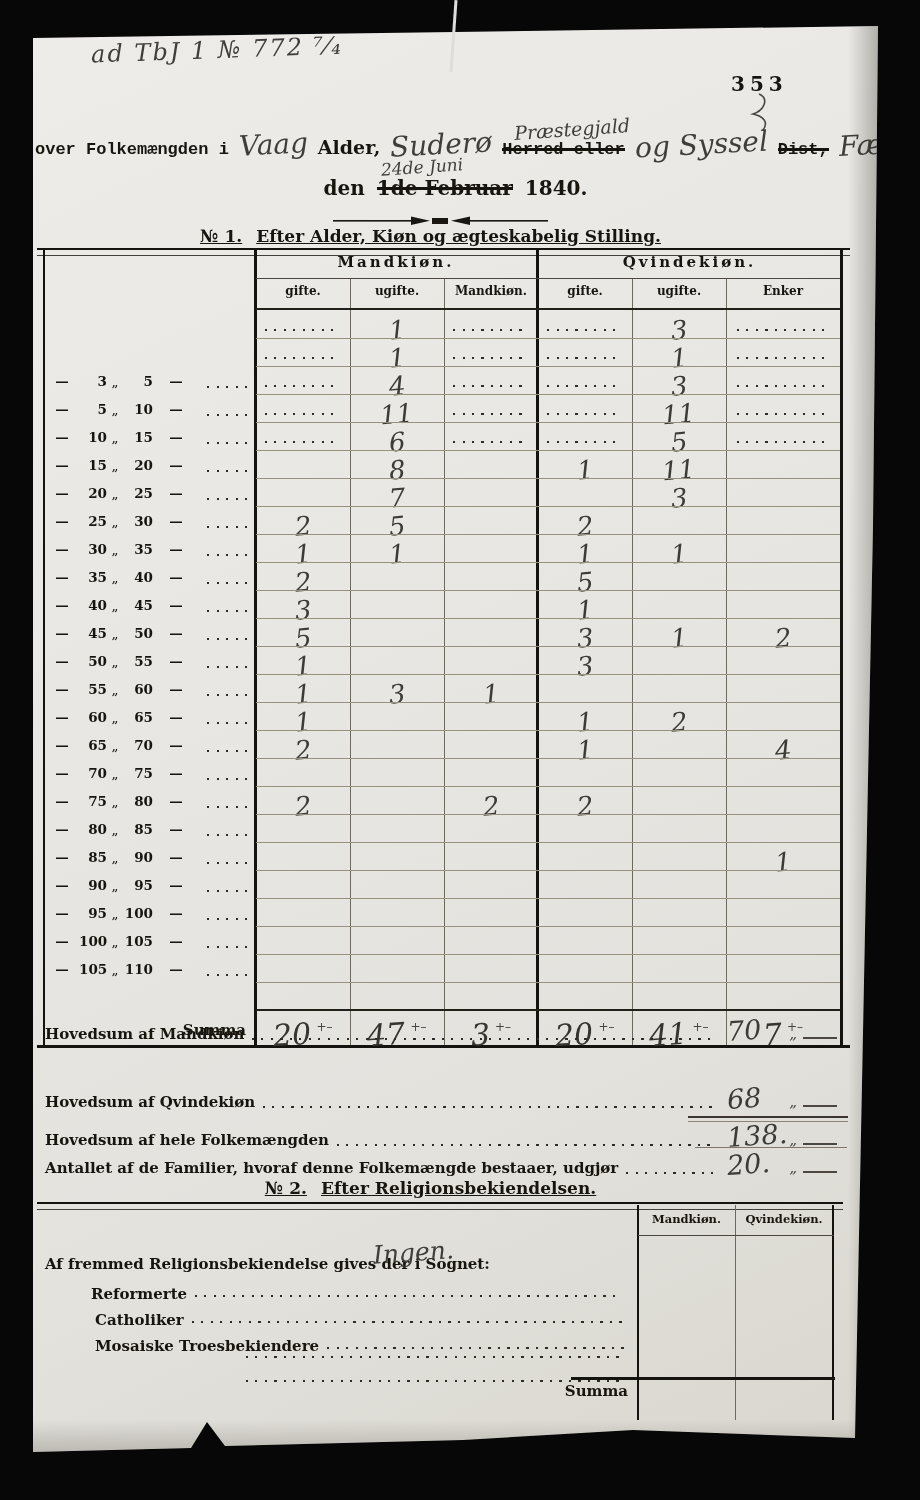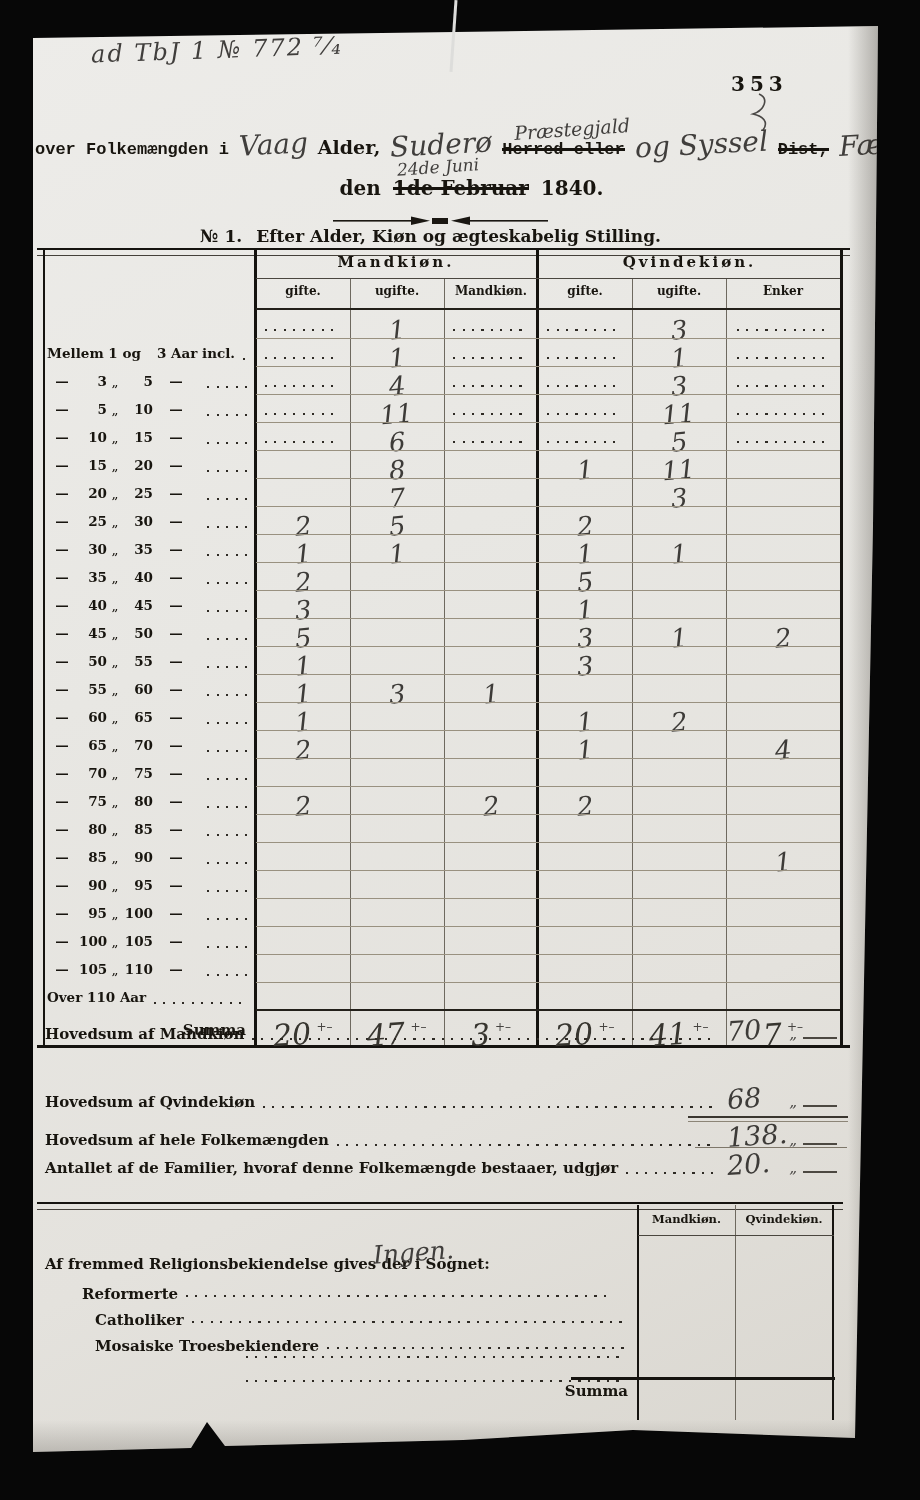--- a/index.html
+++ b/index.html
@@ -25,24 +25,24 @@
   .flourish{left:706px;top:66px;}
   .title{left:0;top:56px;width:845px;text-align:center;transform:translateX(-22px);
     font-size:40px;letter-spacing:5px;font-weight:700;text-shadow:0.7px 0 #18150f;}
   .intro{left:2px;top:102px;width:843px;display:flex;align-items:baseline;height:46px;}
   .intro span{white-space:nowrap;}
   .ip{font-size:17px;font-family:Liberation Mono, monospace;}
   .sogn{font-size:19px;}
   .hwname{font-size:28px;margin:0 10px;transform:rotate(-3deg);}
   .stackwrap{position:relative;display:inline-block;}
   .above-hw{position:absolute;left:12px;top:-21px;font-size:19px;white-space:nowrap;transform:rotate(-4deg);}
-  .dateline{left:0;top:150px;width:845px;display:flex;justify-content:center;align-items:baseline;gap:12px;padding-left:16px;}
+  .dateline{left:0;top:150px;width:845px;display:flex;justify-content:center;align-items:baseline;gap:12px;}
   .dl{font-size:20px;}
   .divider{left:0;top:186px;width:845px;text-align:center;transform:translateX(-15px);}
-  .h1,.h2{width:845px;text-align:center;font-size:17px;transform:translateX(-25px);}
+  .h1,.h2{width:845px;text-align:center;font-size:17px;transform:translateX(-25px);text-decoration:underline;}
   .h1{left:0;top:200px;} .h2{left:0;top:1152px;}
   .hno{margin-right:14px;}
   
   .t1{left:10px;top:222px;width:800px;height:800px;}
   .vline,.hline{position:absolute;background:#15130f;}
   .vthin{background:#6e695f;width:1px;}
   .hthin{background:#999180;height:1px;}
   .dbl{position:absolute;left:-6px;top:0;width:813px;height:5px;
     border-top:2px solid #15130f;border-bottom:1px solid #44403a;}
   .gcell{position:absolute;top:5px;text-align:center;font-size:15px;letter-spacing:3px;font-weight:700;}
@@ -178,25 +178,20 @@
       <div class="cell" style="left: 495px; width: 94px; top: 62px;">
         <div class="dotline"></div>
       </div>
       <div class="cell" style="left: 589px; width: 94px; top: 62px;">
         <span class="num hw">3</span>
       </div>
       <div class="cell" style="left: 683px; width: 114px; top: 62px;">
         <div class="dotline"></div>
       </div>
       <div class="hline hthin" style="left: 213px; top: 90px; width: 584px;"></div>
-      <div class="rowlab fr" style="top: 90px;">
-        <span class="rl-text">Mellem 1 og</span>
-        <span class="rl-text rl-b">3 Aar incl.</span>
-        <span class="dotlead"></span>
-      </div>
       <div class="cell" style="left: 213px; width: 94px; top: 90px;">
         <div class="dotline"></div>
       </div>
       <div class="cell" style="left: 307px; width: 94px; top: 90px;">
         <span class="num hw">1</span>
       </div>
       <div class="cell" style="left: 401px; width: 94px; top: 90px;">
         <div class="dotline"></div>
       </div>
       <div class="cell" style="left: 495px; width: 94px; top: 90px;">
@@ -559,24 +554,20 @@
       <div class="hline hthin" style="left: 213px; top: 706px; width: 584px;"></div>
       <div class="rowlab fr" style="top: 706px;">
         <span class="rl-dash1">—</span>
         <span class="rl-from">105</span>
         <span class="rl-sep">„</span>
         <span class="rl-to">110</span>
         <span class="rl-dash2">—</span>
         <span class="dotlead"></span>
       </div>
       <div class="hline hthin" style="left: 213px; top: 734px; width: 584px;"></div>
-      <div class="rowlab fr" style="top: 734px;">
-        <span class="rl-text">Over 110 Aar</span>
-        <span class="dotlead"></span>
-      </div>
       <div class="sumcell" style="left: 213px; width: 94px;">
         <span class="sumnum hw">20</span>
         <span class="tick hw">+–</span>
       </div>
       <div class="sumcell" style="left: 307px; width: 94px;">
         <span class="sumnum hw">47</span>
         <span class="tick hw">+–</span>
       </div>
       <div class="sumcell" style="left: 401px; width: 94px;">
         <span class="sumnum hw">3</span>
@@ -620,36 +611,39 @@
   </div>
   <div class="abs sep138"></div>
   <div class="sumrow abs" style="top:1124px;">
     <span class="lbl fr">Antallet af de Familier, hvoraf denne Folkemængde bestaaer, udgjør</span>
     <span class="dotlead"></span>
     <span class="val hw">20.</span>
     <span class="mk hw">„</span>
     <span class="mdash"></span>
   </div>
 
+  <div class="abs h2 fr">
+    <span class="hno">№ 2.</span><span>Efter Religionsbekiendelsen.</span>
+  </div>
 
   <div class="abs t2">
     <div class="dbl" style="width:806px;"></div>
     <div class="vline" style="left:594px;top:3px;width:2px;height:215px;"></div>
     <div class="vline vthin" style="left:692px;top:3px;height:215px;"></div>
     <div class="vline" style="left:789px;top:3px;width:2px;height:215px;"></div>
     <div class="hline hthin" style="left:595px;top:33px;width:196px;background:#4a463f;"></div>
     <div class="hdrlab fr" style="left:595px;width:97px;">Mandkiøn.</div>
     <div class="hdrlab fr" style="left:693px;width:96px;">Qvindekiøn.</div>
 
     <div class="t2row" style="left:2px;top:44px;width:330px;">
       <span class="lbl fr">Af fremmed Religionsbekiendelse gives der i Sognet:</span>
     </div>
     <div class="ingen hw">Ingen.</div>
 
-    <div class="t2row" style="left:39px;top:74px;width:536px;">
+    <div class="t2row" style="left:48px;top:74px;width:536px;">
       <span class="lbl fr">Reformerte</span>
       <span class="dotlead"></span>
     </div>
     <div class="t2row" style="left:52px;top:126px;width:536px;">
       <span class="lbl fr">Mosaiske Troesbekiendere</span>
       <span class="dotlead"></span>
     </div>
     <div class="t2row" style="left:52px;top:100px;width:536px;">
       <span class="lbl fr">Catholiker</span>
       <span class="dotlead"></span>

